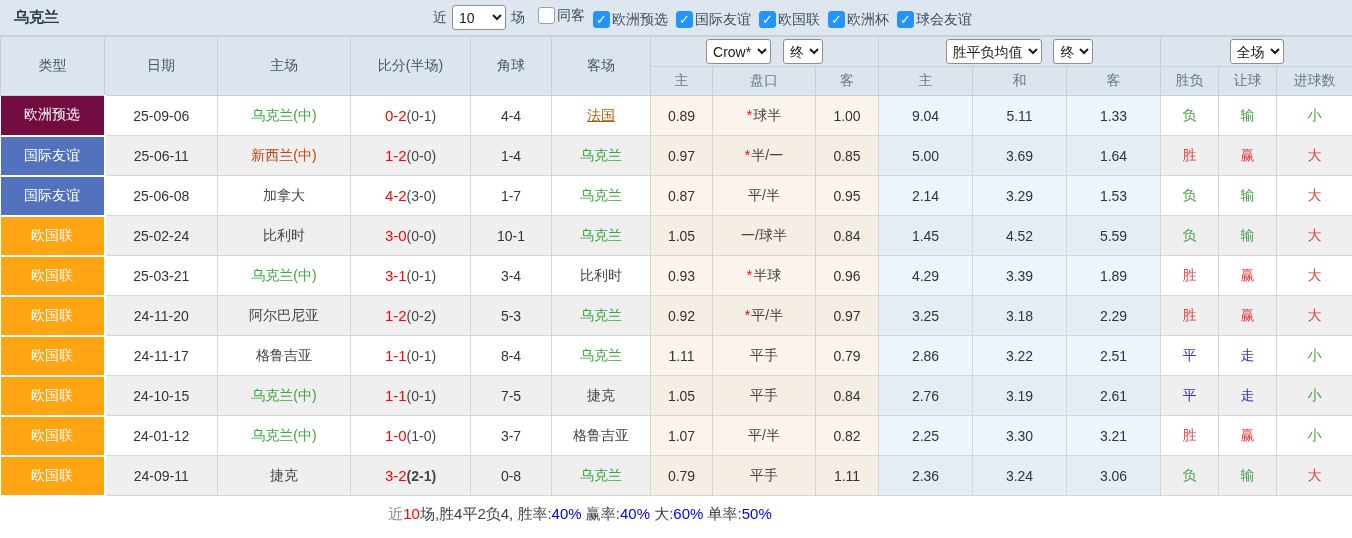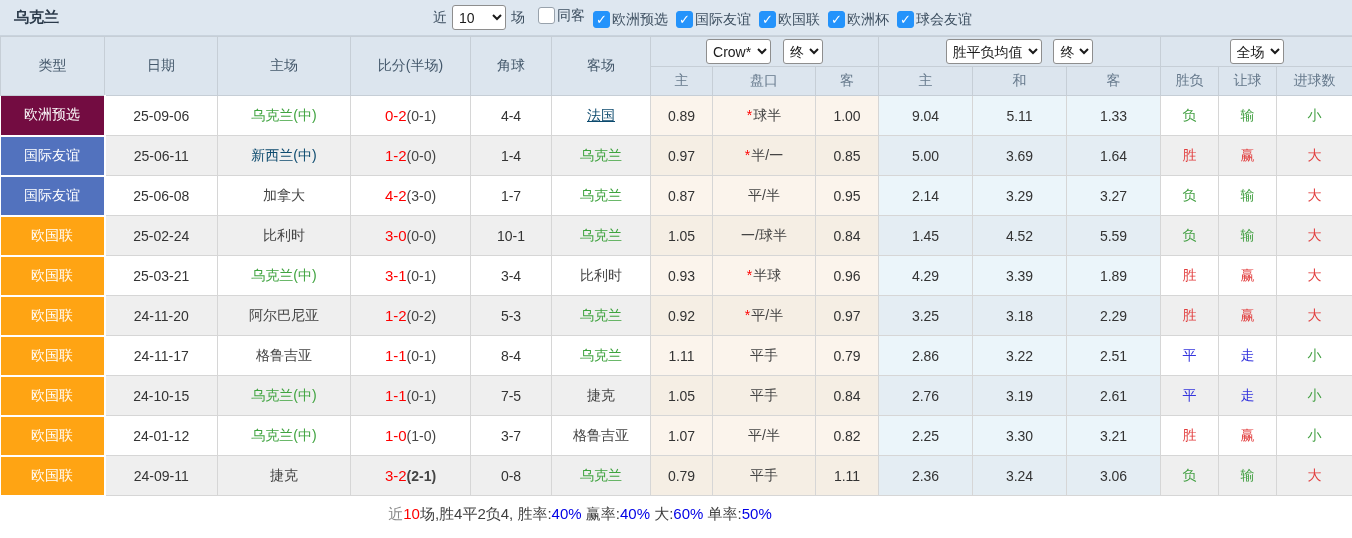--- a/index.html
+++ b/index.html
@@ -153,35 +153,35 @@
       <th>进球数</th>
     </tr>
   </thead>
   <tbody>
       <tr>
         <td class="c-type" style="background: rgb(115, 12, 65);">欧洲预选</td>
         <td class="c-plain">25-09-06</td>
         <td class="c-plain" style="color: rgb(63, 163, 63);">乌克兰(中)</td>
         <td class="c-plain"><span class="score-main" style="color: rgb(255, 0, 0);">0-2</span><span style="color: rgb(68, 68, 68);">(0-1)</span></td>
         <td class="c-plain">4-4</td>
-        <td class="c-plain" style="color: #0c4a6e; text-decoration: underline;">法国</td>
+        <td class="c-plain" style="color: #a16207; text-decoration: underline;">法国</td>
         <td class="c-ah">0.89</td>
         <td class="c-ah"><span class="star" style="color: rgb(255, 0, 0);">*</span><span style="color: rgb(68, 68, 68); text-align: center;">球半</span></td>
         <td class="c-ah">1.00</td>
         <td class="c-eu">9.04</td>
         <td class="c-eu">5.11</td>
         <td class="c-eu">1.33</td>
         <td class="c-res" style="color: rgb(68, 160, 68);">负</td>
         <td class="c-res" style="color: rgb(68, 160, 68);">输</td>
         <td class="c-res" style="color: rgb(68, 160, 68);">小</td>
       </tr>
       <tr>
         <td class="c-type" style="background: rgb(82, 114, 190);">国际友谊</td>
         <td class="c-plain">25-06-11</td>
-        <td class="c-plain" style="color: #0c4a6e;">新西兰(中)</td>
+        <td class="c-plain" style="color: #c2410c;">新西兰(中)</td>
         <td class="c-plain"><span class="score-main" style="color: rgb(255, 0, 0);">1-2</span><span style="color: rgb(68, 68, 68);">(0-0)</span></td>
         <td class="c-plain">1-4</td>
         <td class="c-plain" style="color: rgb(63, 163, 63);">乌克兰</td>
         <td class="c-ah">0.97</td>
         <td class="c-ah"><span class="star" style="color: rgb(255, 0, 0);">*</span><span style="color: rgb(68, 68, 68);">半/一</span></td>
         <td class="c-ah">0.85</td>
         <td class="c-eu">5.00</td>
         <td class="c-eu">3.69</td>
         <td class="c-eu">1.64</td>
         <td class="c-res" style="color: rgb(226, 62, 62);">胜</td>
@@ -193,21 +193,21 @@
         <td class="c-plain">25-06-08</td>
         <td class="c-plain" style="color: rgb(68, 68, 68);">加拿大</td>
         <td class="c-plain"><span class="score-main" style="color: rgb(255, 0, 0);">4-2</span><span style="color: rgb(68, 68, 68);">(3-0)</span></td>
         <td class="c-plain">1-7</td>
         <td class="c-plain" style="color: rgb(63, 163, 63);">乌克兰</td>
         <td class="c-ah">0.87</td>
         <td class="c-ah"><span style="color: rgb(68, 68, 68);">平/半</span></td>
         <td class="c-ah">0.95</td>
         <td class="c-eu">2.14</td>
         <td class="c-eu">3.29</td>
-        <td class="c-eu">3.27</td>
+        <td class="c-eu">1.53</td>
         <td class="c-res" style="color: rgb(68, 160, 68);">负</td>
         <td class="c-res" style="color: rgb(68, 160, 68);">输</td>
         <td class="c-res" style="color: rgb(226, 62, 62);">大</td>
       </tr>
       <tr>
         <td class="c-type" style="background: rgb(255, 164, 19);">欧国联</td>
         <td class="c-plain">25-02-24</td>
         <td class="c-plain" style="color: rgb(68, 68, 68);">比利时</td>
         <td class="c-plain"><span class="score-main" style="color: rgb(255, 0, 0);">3-0</span><span style="color: rgb(68, 68, 68);">(0-0)</span></td>
         <td class="c-plain">10-1</td>

